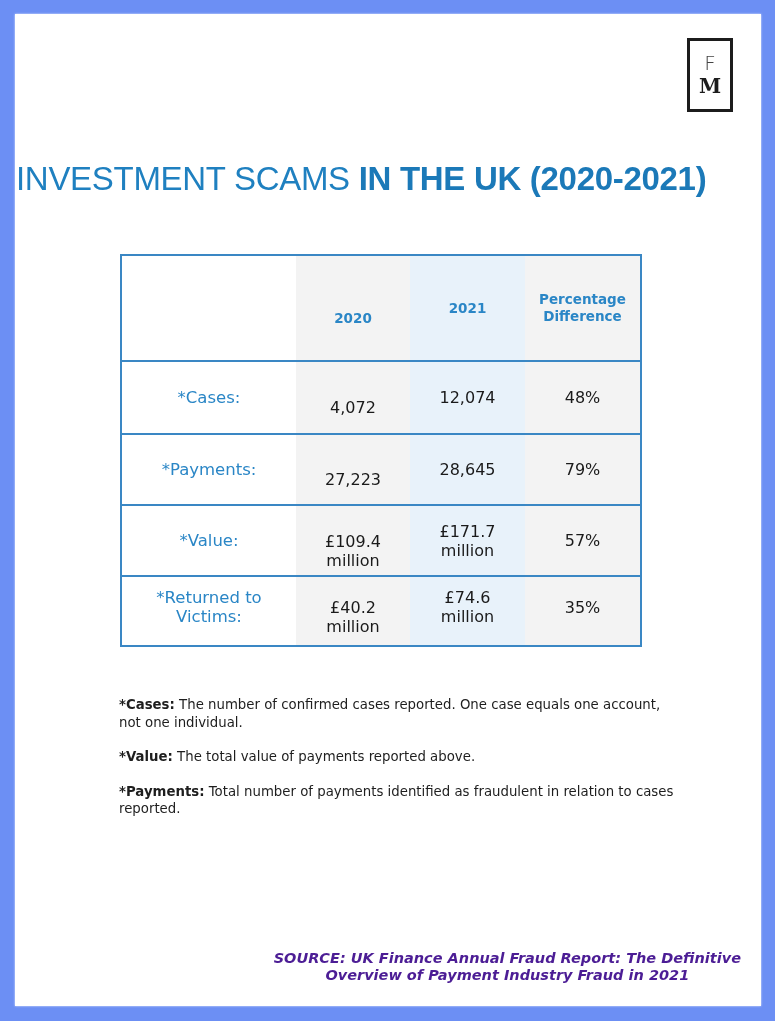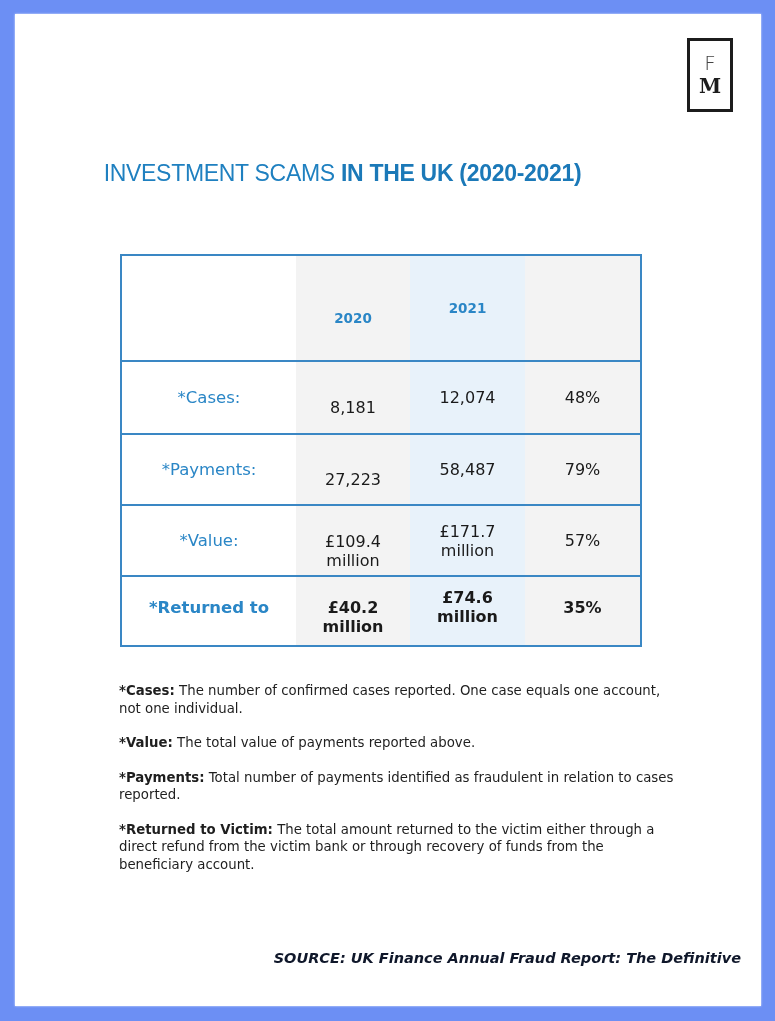--- a/index.html
+++ b/index.html
@@ -21,23 +21,23 @@
     }
     .logo .f {
       font-family: "DejaVu Sans", sans-serif; font-weight: 300; font-size: 20px; color: #444;
       line-height: 22px; margin-top: 0px;
     }
     .logo .m {
       font-family: "DejaVu Serif", serif; font-weight: bold; font-size: 20px; color: #1c1c1c;
       line-height: 24px;
     }
     .title {
-      position: absolute; left: 0; top: 160px; width: 685px; text-align: center;
+      position: absolute; left: 16px; top: 160px; width: 685px; text-align: center;
       font-family: "Liberation Sans", sans-serif;
-      font-size: 23px; letter-spacing: -0.3px; color: #1f80c0; white-space: nowrap;
+      font-size: 33px; letter-spacing: -0.3px; color: #1f80c0; white-space: nowrap;
     }
     .title .light { font-weight: normal; }
     .title .bold { font-weight: bold; color: #1b79b8; }
 
     .table {
       position: absolute; left: 120px; top: 254px; width: 522px; height: 393px;
       border: 2px solid #3a87c4; box-sizing: border-box;
     }
     .col-bg { position: absolute; top: 0; bottom: 0; }
     .col-bg.c2020 { left: 174px; width: 114px; background: #f3f3f3; }
@@ -54,25 +54,25 @@
     .cell.v2020 { width: 114px; margin-top: 20px; }
     .cell.v2021 { width: 115px; }
     .cell.vpct  { width: 115px; }
     .cell.val { color: #1a1a1a; font-size: 16px; }
     .cell.head { color: #2a86c6; font-weight: bold; font-size: 13.5px; line-height: 17px; }
 
     .notes {
       position: absolute; left: 119px; top: 680px; width: 560px;
       font-size: 13.3px; color: #1e1e1e; line-height: 17.5px;
     }
-    .notes p { margin: 2px 0 17px 0; }
+    .notes p { margin: 16px 0 17px 0; }
     .notes b { font-weight: bold; }
     .source {
       position: absolute; right: 34px; top: 950px; text-align: center;
-      font-style: italic; font-weight: bold; color: #0f172a; font-size: 14.5px; line-height: 17px;
+      font-style: italic; font-weight: bold; color: #4c1d95; font-size: 14.5px; line-height: 17px;
     }
   </style>
 </head>
 <body>
 
 <div class="panel"></div>
 
 <div class="logo">
   <span class="f">F</span>
   <span class="m">M</span>
@@ -82,71 +82,76 @@
 
 <div class="table">
   <div class="col-bg c2020"></div>
   <div class="col-bg c2021"></div>
   <div class="col-bg cpct"></div>
 
   <div class="row" style="top:0;height:104px;">
     <div class="cell label head"></div>
     <div class="cell v2020 head">2020</div>
     <div class="cell v2021 head">2021</div>
+    <div class="cell vpct head">
+      <div>Percentage</div>
+      <div>Difference</div>
+    </div>
   </div>
   <div class="hline" style="top:104px;"></div>
 
   <div class="row" style="top:106px;height:71px;">
     <div class="cell label">*Cases:</div>
-    <div class="cell v2020 val">8,181</div>
+    <div class="cell v2020 val">4,072</div>
     <div class="cell v2021 val">12,074</div>
     <div class="cell vpct val">48%</div>
   </div>
   <div class="hline" style="top:177px;"></div>
 
   <div class="row" style="top:179px;height:69px;">
     <div class="cell label">*Payments:</div>
     <div class="cell v2020 val">27,223</div>
-    <div class="cell v2021 val">58,487</div>
+    <div class="cell v2021 val">28,645</div>
     <div class="cell vpct val">79%</div>
   </div>
   <div class="hline" style="top:248px;"></div>
 
   <div class="row" style="top:250px;height:69px;">
     <div class="cell label">*Value:</div>
     <div class="cell v2020 val">
       <div>£109.4</div>
       <div>million</div>
     </div>
     <div class="cell v2021 val">
       <div>£171.7</div>
       <div>million</div>
     </div>
     <div class="cell vpct val">57%</div>
   </div>
   <div class="hline" style="top:319px;"></div>
 
-  <div class="row" style="top:321px;height:60px;font-weight:bold;">
+  <div class="row" style="top:321px;height:60px;">
     <div class="cell label">
       <div>*Returned to</div>
+      <div>Victims:</div>
     </div>
     <div class="cell v2020 val">
       <div>£40.2</div>
       <div>million</div>
     </div>
     <div class="cell v2021 val">
       <div>£74.6</div>
       <div>million</div>
     </div>
     <div class="cell vpct val">35%</div>
   </div>
 </div>
 
 <div class="notes">
   <p><b>*Cases:</b><span> The number of confirmed cases reported. One case equals one account, not one individual.</span></p>
   <p><b>*Value:</b><span> The total value of payments reported above.</span></p>
   <p><b>*Payments:</b><span> Total number of payments identified as fraudulent in relation to cases reported.</span></p>
-  <p><b>*Returned to Victim:</b><span> The total amount returned to the victim either through a direct refund from the victim bank or through recovery of funds from the beneficiary account.</span></p>
 </div>
 
 <div class="source">
   <div>SOURCE: UK Finance Annual Fraud Report: The Definitive</div>
+  <div>Overview of Payment Industry Fraud in 2021</div>
 </div>
 
 </body></html>

